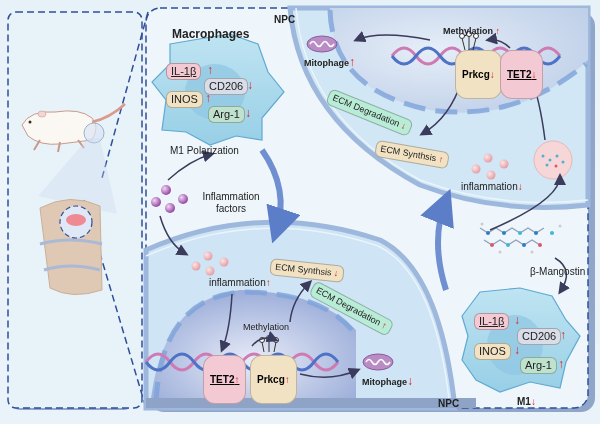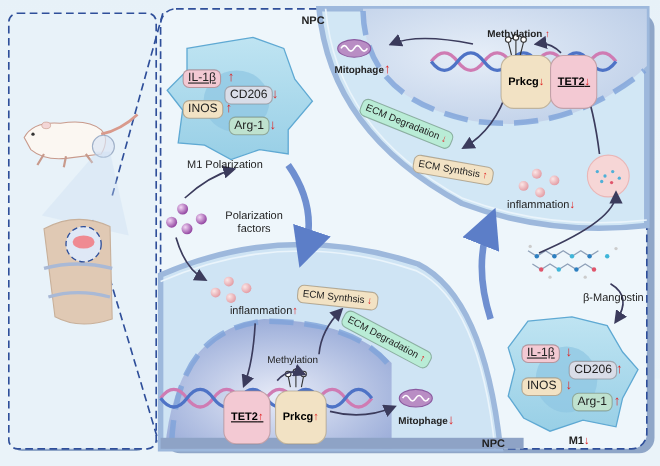--- a/index.html
+++ b/index.html
@@ -198,35 +198,36 @@
     <path d="M252,346 Q262,334 276,340"></path>
     <path d="M290,322 Q292,300 310,282"></path>
     <path d="M300,374 Q330,382 358,370"></path>
   </g>
 
   <path d="M262,150 Q290,190 276,232" stroke="#6f8fd0" stroke-width="6" fill="none" marker-end="url(#ahBig)"></path>
   <path d="M446,290 Q430,240 446,200" stroke="#6f8fd0" stroke-width="6" fill="none" marker-end="url(#ahBig)"></path>
 </svg>
 
 <div class="lbl" style="left:274px;top:14px;font-size:10px;">NPC</div>
+<div class="lbl" style="left:172px;top:27px;font-size:12px;">Macrophages</div>
 
 <div class="pill pink" style="left:166px;top:63px;"><span>IL-1β</span></div>
 <span class="lbl up" style="left:207px;top:63px;font-size:12px;">↑</span>
 
 <div class="pill gray" style="left:204px;top:78px;"><span>CD206</span></div>
 <span class="lbl down" style="left:247px;top:78px;font-size:12px;">↓</span>
 
 <div class="pill tan" style="left:166px;top:91px;"><span>INOS</span></div>
 <span class="lbl up" style="left:205px;top:91px;font-size:12px;">↑</span>
 
 <div class="pill green" style="left:208px;top:106px;"><span>Arg-1</span></div>
 <span class="lbl down" style="left:245px;top:106px;font-size:12px;">↓</span>
 
 <div class="lbl" style="left:170px;top:145px;font-size:10px;font-weight:normal;">M1 Polarization</div>
-<div class="lbl" style="left:196px;top:191px;font-size:10px;font-weight:normal;width:70px;white-space:normal;text-align:center;line-height:12px;">Polarization factors</div>
+<div class="lbl" style="left:196px;top:191px;font-size:10px;font-weight:normal;width:70px;white-space:normal;text-align:center;line-height:12px;">Inflammation factors</div>
 
 <div class="lbl" style="left:173px;top:277px;font-size:10px;font-weight:normal;padding-left:36px;"><span>inflammation</span><span class="up">↑</span></div>
 
 <div class="pill tan" style="left:270px;top:262px;transform:rotate(6deg);font-size:9px;"><span>ECM Synthsis</span> <span class="down">↓</span></div>
 
 <div class="pill mint" style="left:307px;top:300px;transform:rotate(28deg);font-size:9px;"><span>ECM Degradation</span> <span class="up">↑</span></div>
 
 <div class="lbl" style="left:243px;top:322px;font-size:9px;font-weight:normal;">Methylation</div>
 
 <div class="oval pink" style="left:203px;top:355px;"><span>TET2</span><span class="up">↑</span></div>

